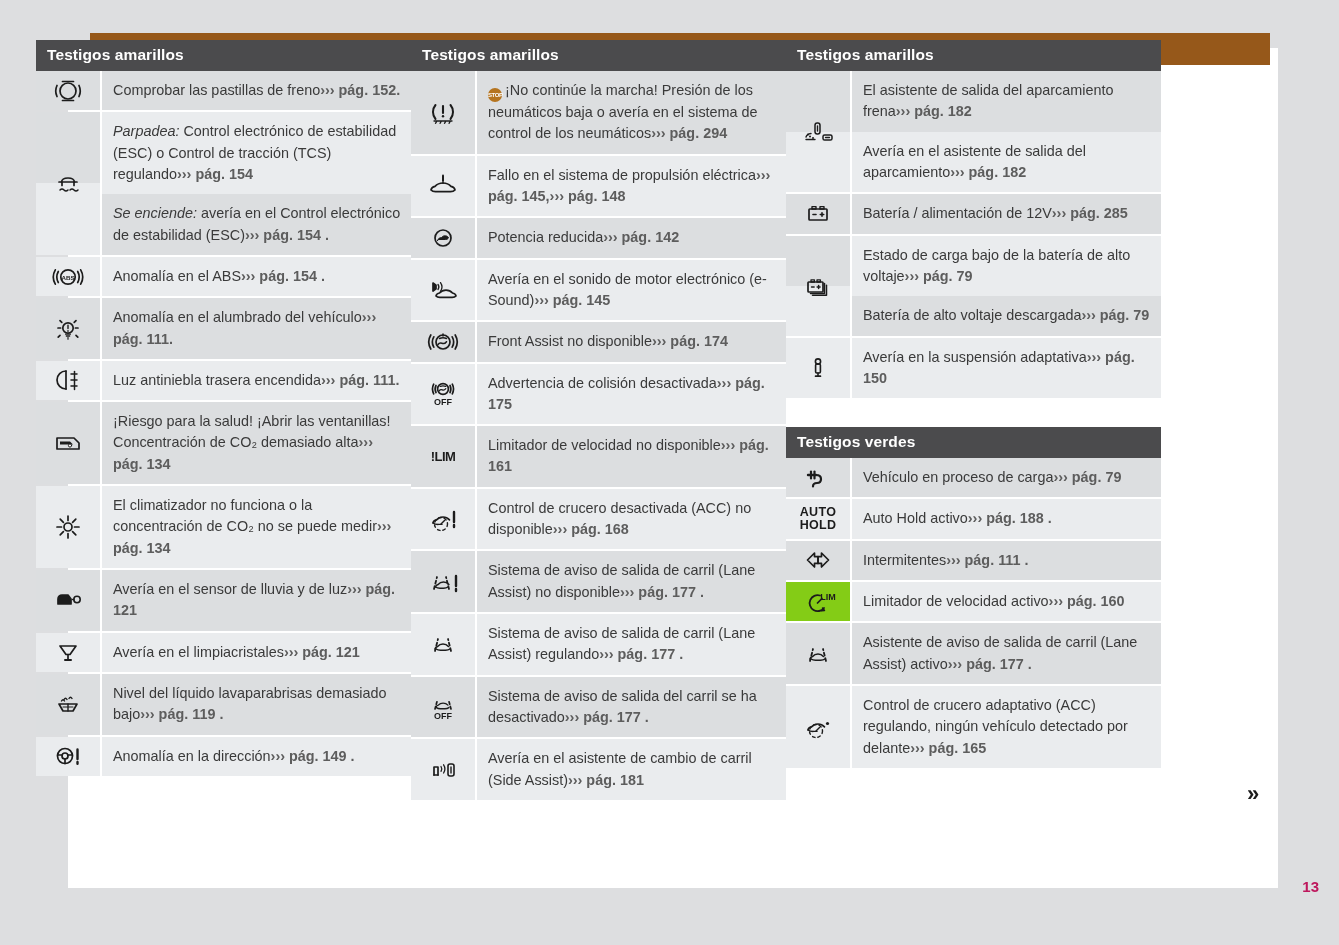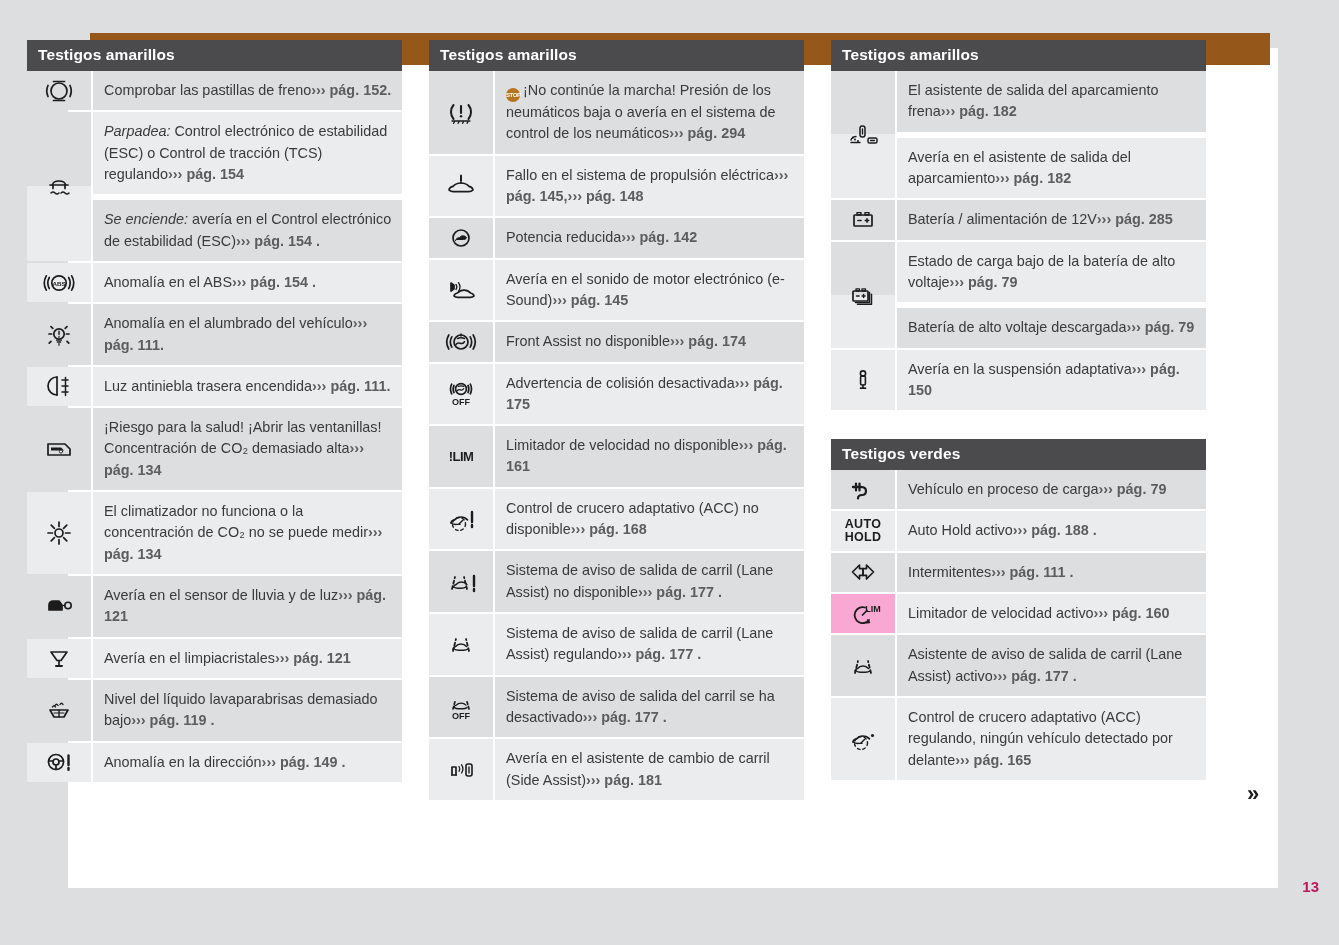--- a/index.html
+++ b/index.html
@@ -25,24 +25,23 @@
   #pagenum{
     position:absolute;right:20px;top:878px;
     font-size:15px;font-weight:bold;color:#be185d;
   }
   #chevron{
     position:absolute;left:1247px;top:783px;
     font-size:22px;font-weight:bold;color:#1b1b1b;line-height:1;
   }
 
   .columns{
-    position:absolute;left:27px;top:40px;
+    position:absolute;left:36px;top:40px;
     width:1180px;
     display:flex;
-    gap:27px;
   }
   .col{width:375px;display:flex;flex-direction:column;}
 
   .sec-header{
     background:#4b4b4d;
     color:#ffffff;
     font-size:15.5px;
     font-weight:bold;
     padding:6px 11px 7px 11px;
     letter-spacing:.1px;
@@ -61,21 +60,21 @@
   .icon-cell svg{display:block;}
   .rows{flex:1;display:flex;flex-direction:column;}
   .txt{
     flex:1;
     padding:9px 6px 9px 11px;
     font-size:14.4px;
     line-height:1.48;
     color:#3a3a3a;
     margin-left:2px;
   }
-  .txt + .txt{margin-top:6px;}
+  .txt + .txt{margin-top:0;}
   .txt.shade-a{background:#dcdee0;}
   .txt.shade-b{background:#eaecee;}
 
   .ref{color:#5d5d5d;font-weight:bold;}
   i.ital{text-align:center;}
 
   .txt-icon{
     font-weight:bold;font-size:14px;letter-spacing:.3px;color:#1c1c1c;
     text-align:center;line-height:1.05;
   }
@@ -353,21 +352,21 @@
             <svg width="40" height="30" viewBox="0 0 40 30" fill="none" stroke="#1c1c1c" stroke-width="1.7" stroke-linecap="round" stroke-linejoin="round">
               <path d="M10 19 q0.5 -2.6 3.5 -3.1 q2.6 -2.9 6.5 -2.9 q3.9 0 6.5 2.9" stroke-width="1.6"></path>
               <path d="M10 19 q2 1.4 5 1.4" stroke-width="1.5"></path>
               <path d="M19 20.4 h-4" stroke-width="1.4"></path>
               <circle cx="18" cy="20" r="6.5" stroke-width="1.4" stroke-dasharray="2.5 3"></circle>
               <path d="M18 20 l3.5 -3.5" stroke-width="1.4"></path>
               <path d="M31 8 v10 M31 21 v2" stroke-width="2.4"></path>
             </svg>
           </div>
           <div class="rows">
-            <div class="txt shade-b"><span>Control de crucero adaptativo (ACC) no disponible</span><span class="ref">››› pág. 168</span></div>
+            <div class="txt shade-b"><span>Control de crucero desactivada (ACC) no disponible</span><span class="ref">››› pág. 168</span></div>
           </div>
         </div>
         <div class="group">
           <div class="icon-cell" style="background: rgb(220, 222, 224);">
             <svg width="40" height="30" viewBox="0 0 40 30" fill="none" stroke="#1c1c1c" stroke-width="1.7" stroke-linecap="round" stroke-linejoin="round">
               <path d="M11 22 l3 -12" stroke-width="1.8" stroke-dasharray="3 2.6"></path>
               <path d="M26 22 l-3 -12" stroke-width="1.8" stroke-dasharray="3 2.6"></path>
               <path d="M14.5 20 q0.3 -2.2 2.6 -2.6 q2 -2.4 5.4 -2.4 q3.4 0 5.4 2.4" stroke-width="1.5" transform="translate(-2,0)"></path>
               <path d="M12.5 20 q1.8 1.2 4.5 1.2 h3.5 q2.7 0 4.5 -1.2" stroke-width="1.5"></path>
               <path d="M33 9 v10 M33 22 v2" stroke-width="2.4"></path>
@@ -516,21 +515,21 @@
             <svg width="40" height="30" viewBox="0 0 40 30" fill="none" stroke="#1c1c1c" stroke-width="1.7" stroke-linecap="round" stroke-linejoin="round">
               <path d="M16.5 8 l-7 7 l7 7 v-3.6 h3.5 v-6.8 h-3.5 z" stroke-width="1.7"></path>
               <path d="M23.5 8 l7 7 l-7 7 v-3.6 h-3.5 v-6.8 h3.5 z" stroke-width="1.7"></path>
             </svg>
           </div>
           <div class="rows">
             <div class="txt shade-a"><span>Intermitentes</span><span class="ref">››› pág. 111 .</span></div>
           </div>
         </div>
         <div class="group">
-          <div class="icon-cell" style="background: #f9a8d4;">
+          <div class="icon-cell" style="background: #84cc16;">
             <svg width="40" height="30" viewBox="0 0 40 30" fill="none" stroke="#1c1c1c" stroke-width="1.7" stroke-linecap="round" stroke-linejoin="round">
               <path d="M22 8.5 a8 8 0 1 0 4 12.5" stroke-width="1.8"></path>
               <path d="M19.5 16 l4.5 -4.5" stroke-width="1.7"></path>
               <path d="M24.5 21 l2 2.5 l-3.2 0.3" stroke-width="1.5"></path>
               <text x="30" y="12.5" font-size="9" font-family="Liberation Sans, sans-serif" font-weight="bold" fill="#1c1c1c" stroke="none" text-anchor="middle">LIM</text>
             </svg>
           </div>
           <div class="rows">
             <div class="txt shade-b"><span>Limitador de velocidad activo</span><span class="ref">››› pág. 160</span></div>
           </div>

